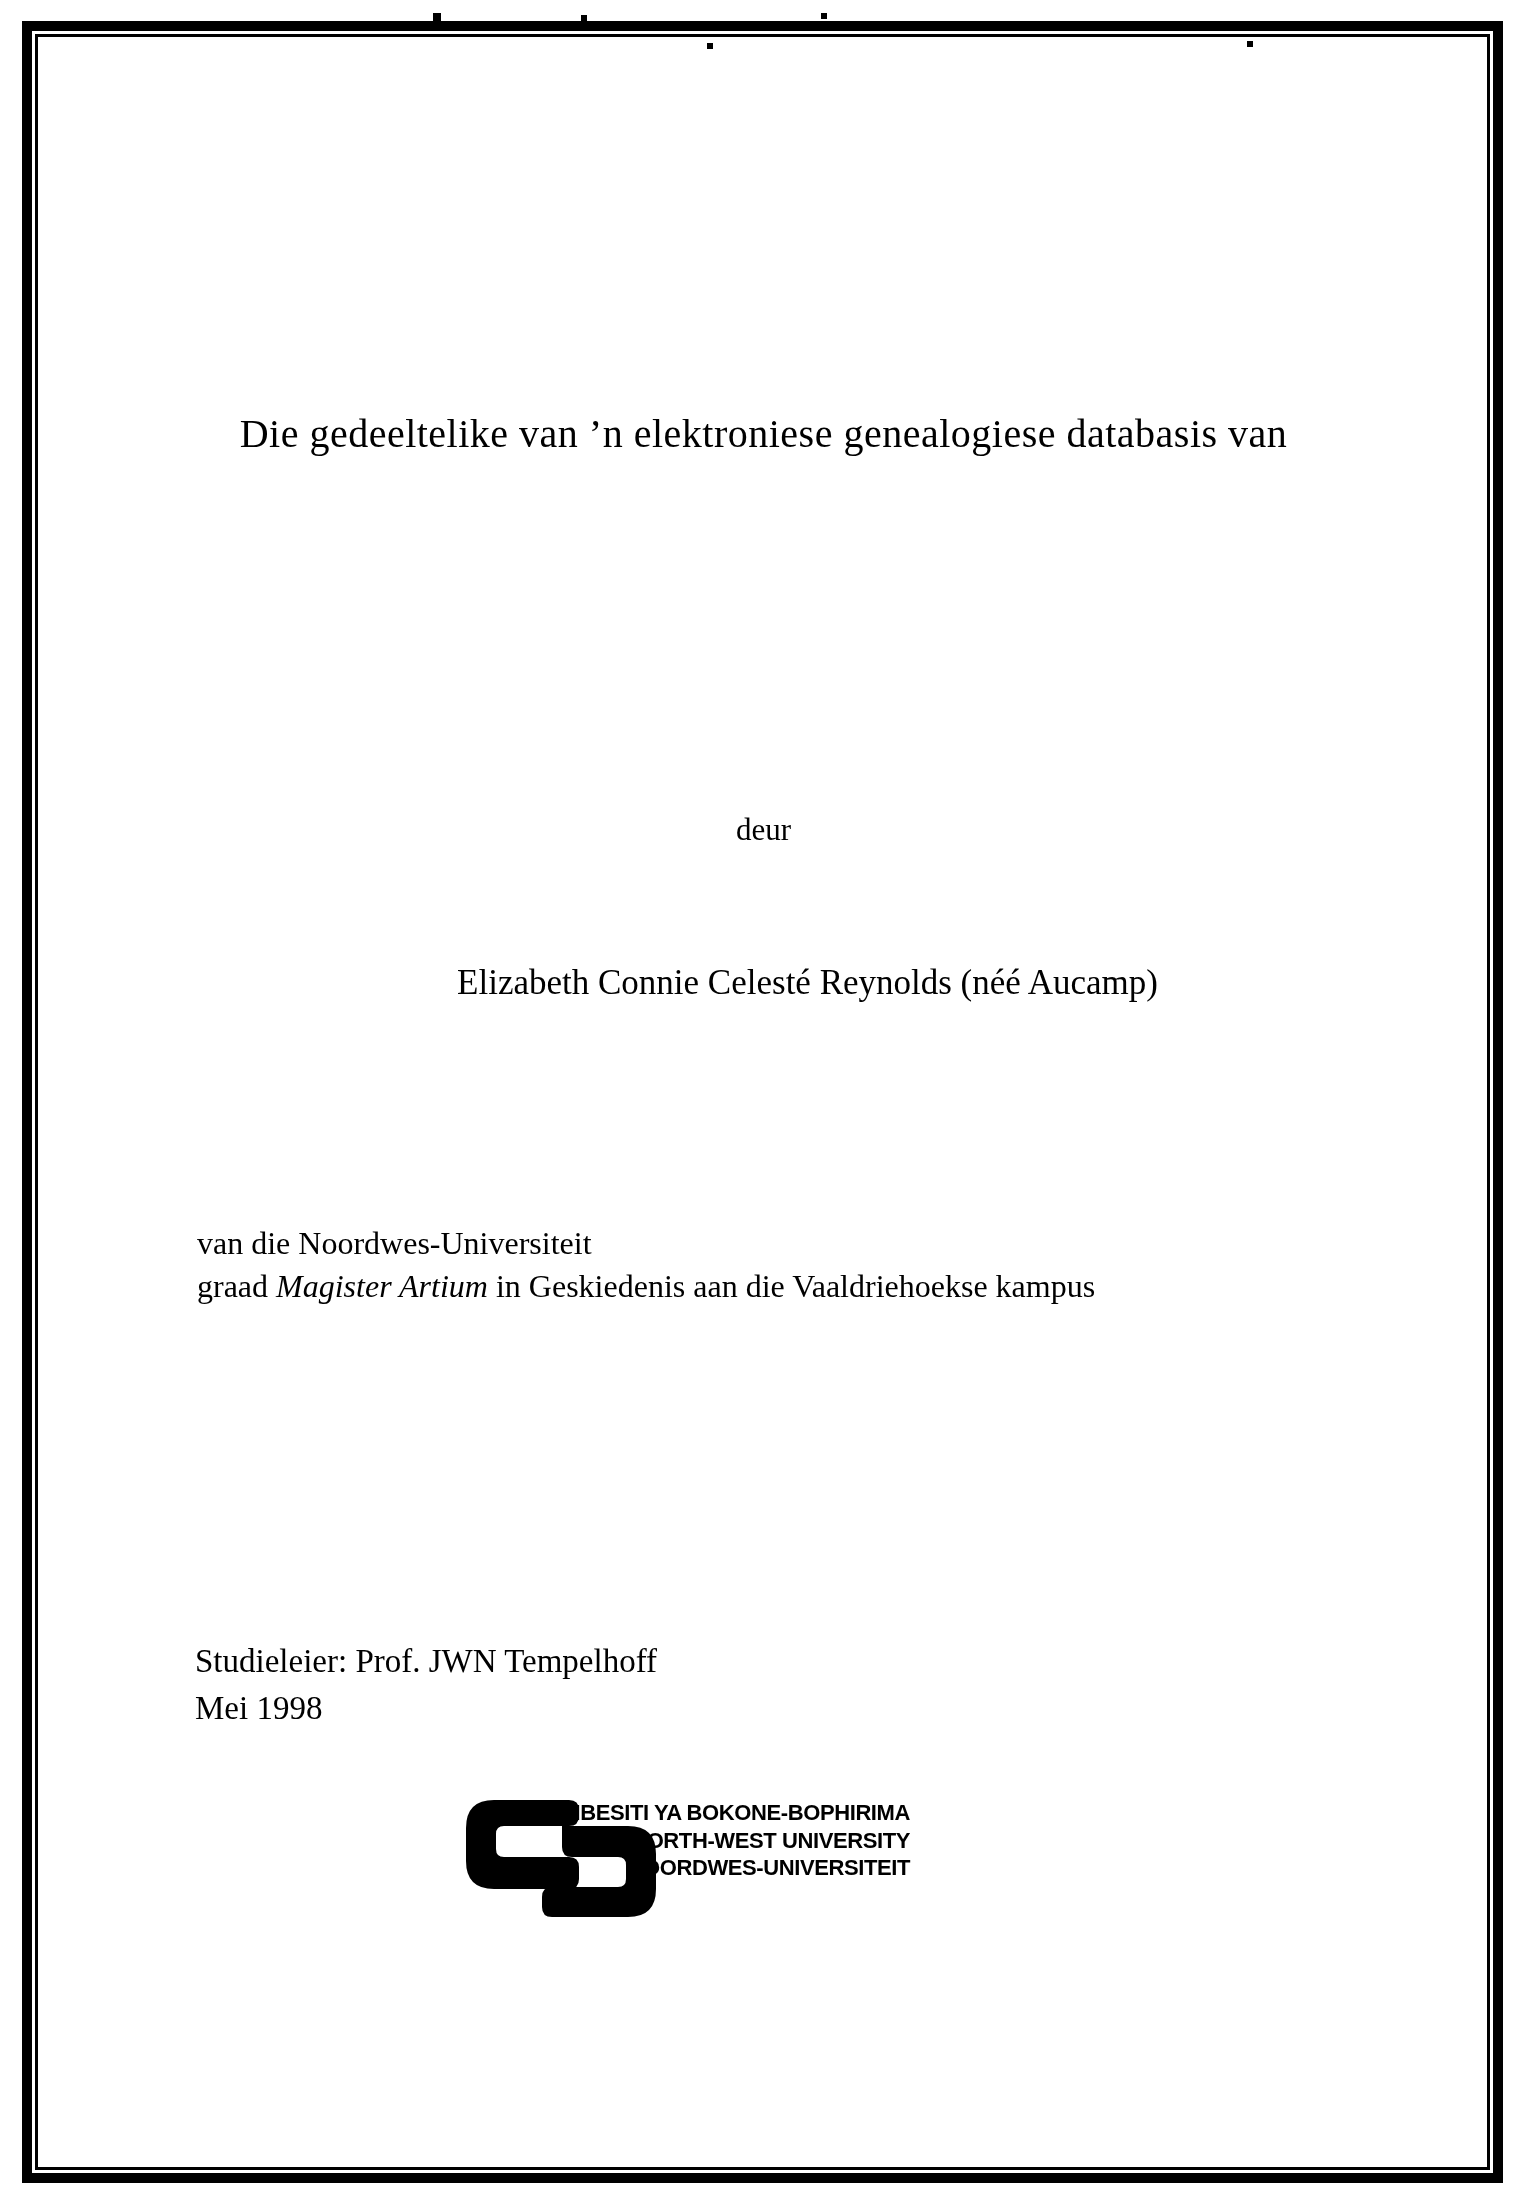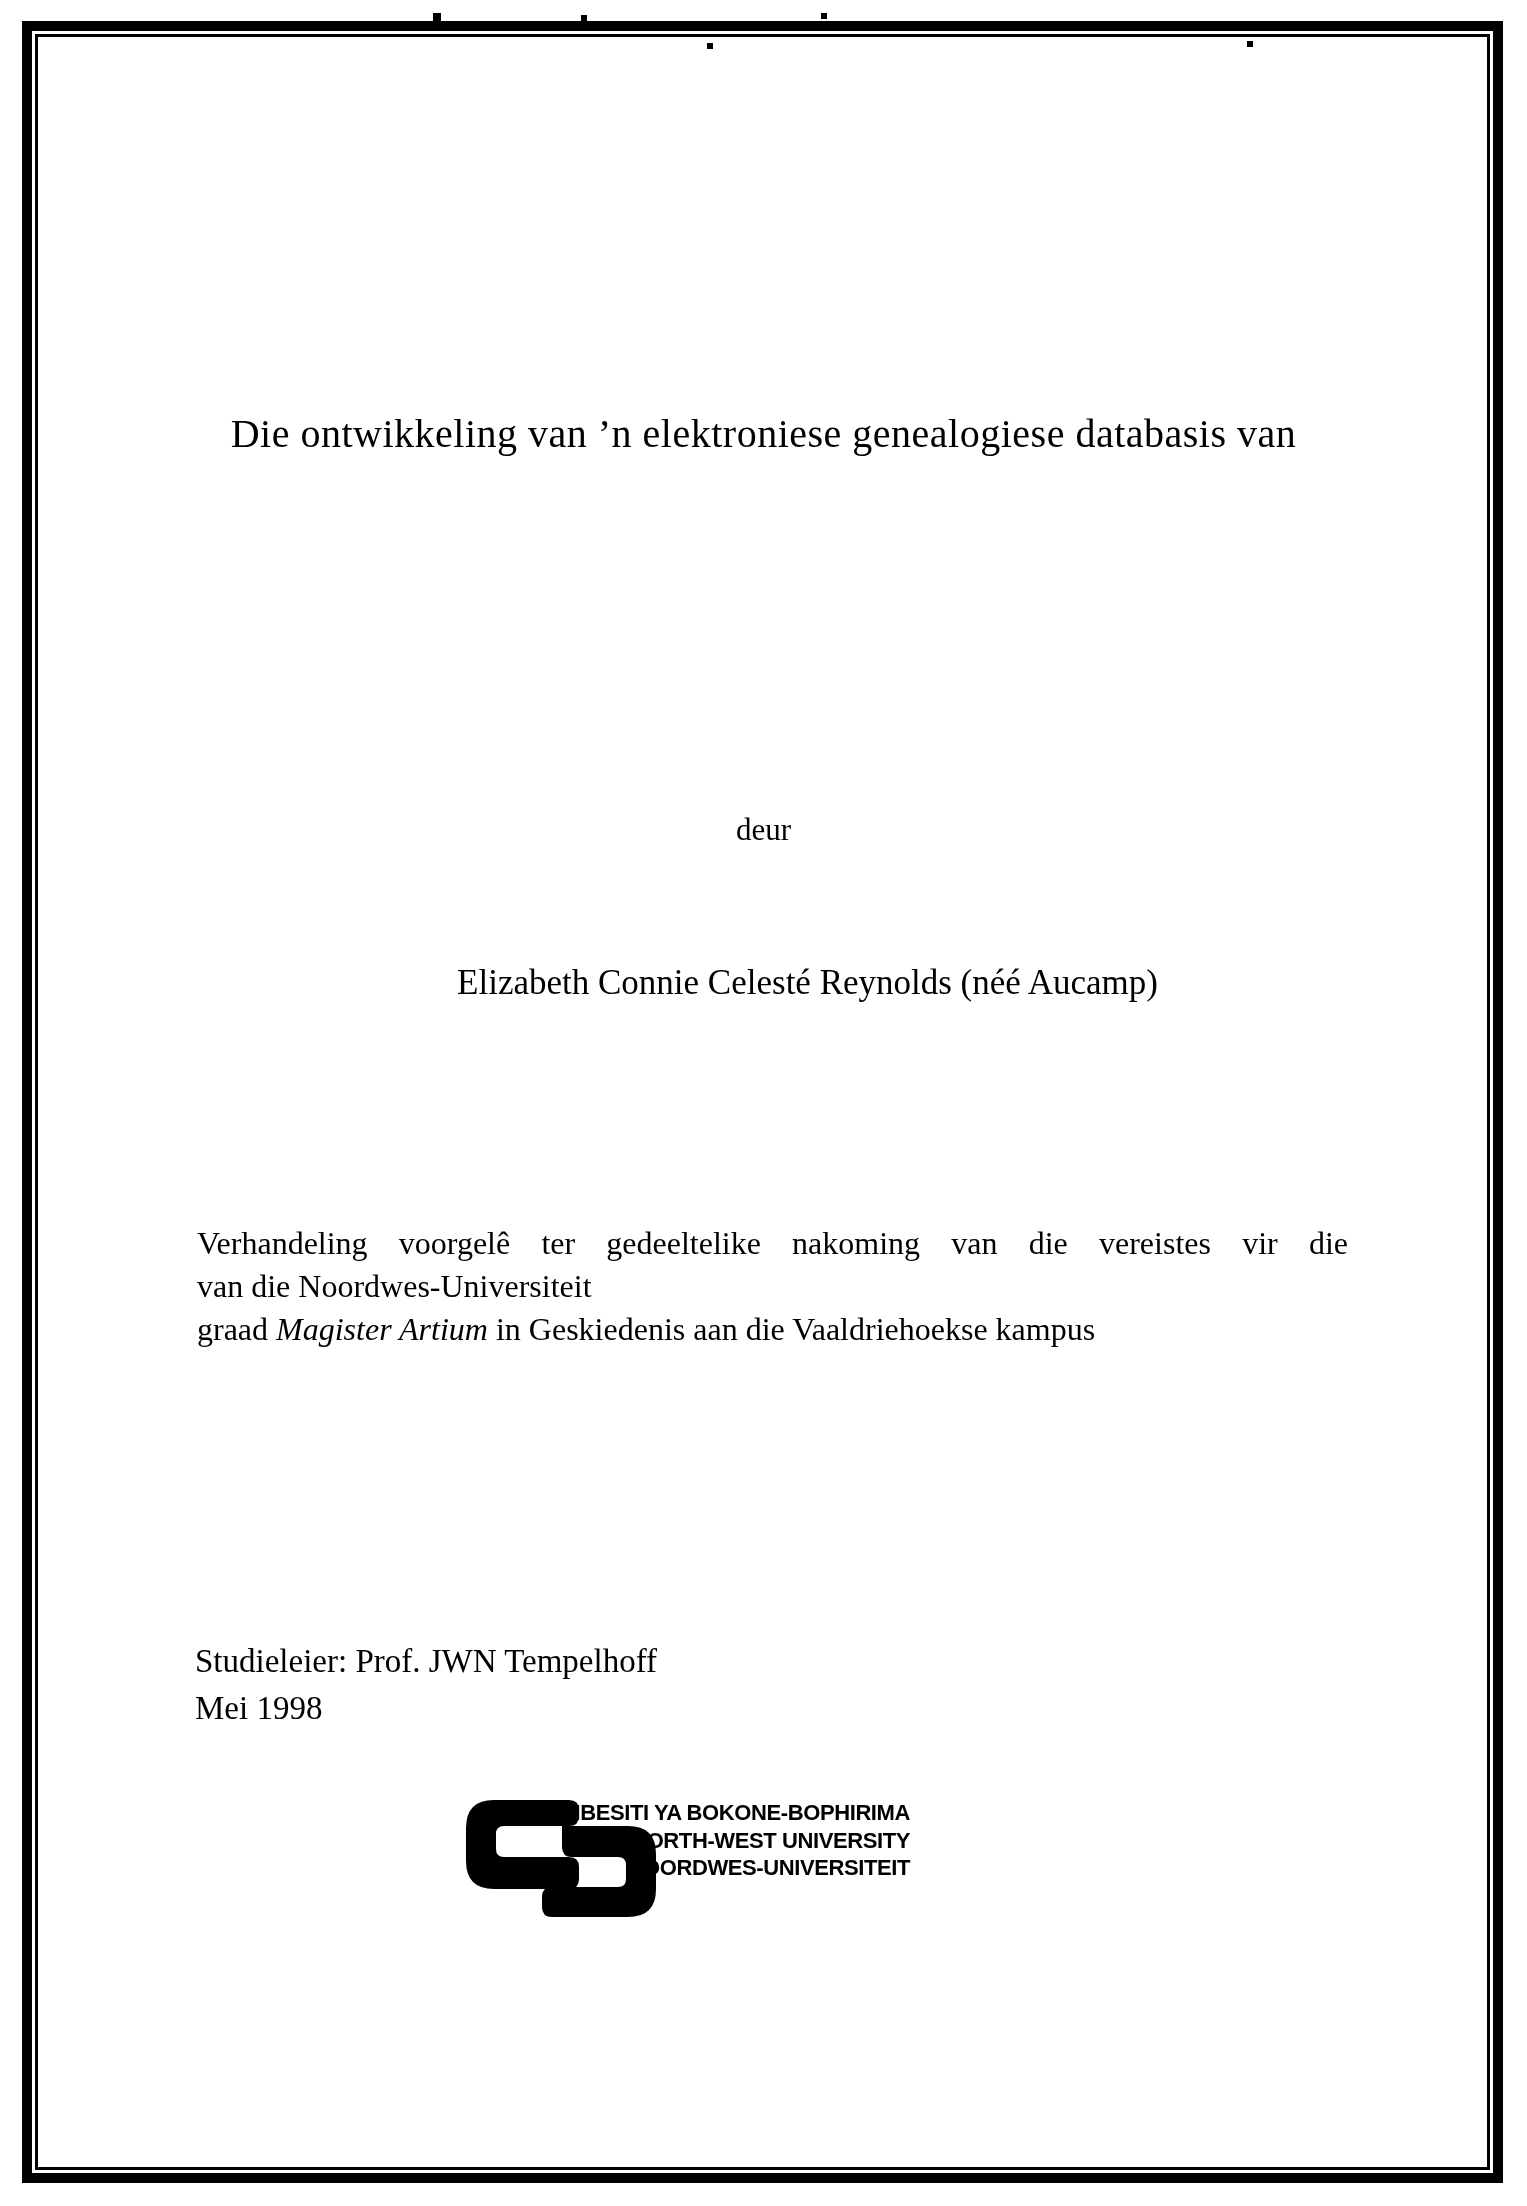--- a/index.html
+++ b/index.html
@@ -116,29 +116,28 @@
   }
 </style>
 </head>
 <body>
 
 <div class="frame-outer"></div>
 <div class="frame-inner"></div>
 <div class="scan-noise"></div>
 
 <div class="thesis-title">
-  <div>Die ontwikkeling van ’n elektroniese genealogiese databasis van</div>
+  <div>Die gedeeltelike van ’n elektroniese genealogiese databasis van</div>
 </div>
 
 <div class="byline">deur</div>
 
 <div class="author-name">Elizabeth Connie Celesté Reynolds (néé Aucamp)</div>
 
 <div class="degree-statement">
-  <div class="justified">Verhandeling voorgelê ter gedeeltelike nakoming van die vereistes vir die</div>
   <div>van die Noordwes-Universiteit</div>
   <div><span>graad </span><span class="italic">Magister Artium</span><span> in Geskiedenis aan die Vaaldriehoekse kampus</span></div>
 </div>
 
 <div class="supervisor-block">
   <div>Studieleier: Prof. JWN Tempelhoff</div>
   <div>Mei 1998</div>
 </div>
 
 <div class="logo-block">

